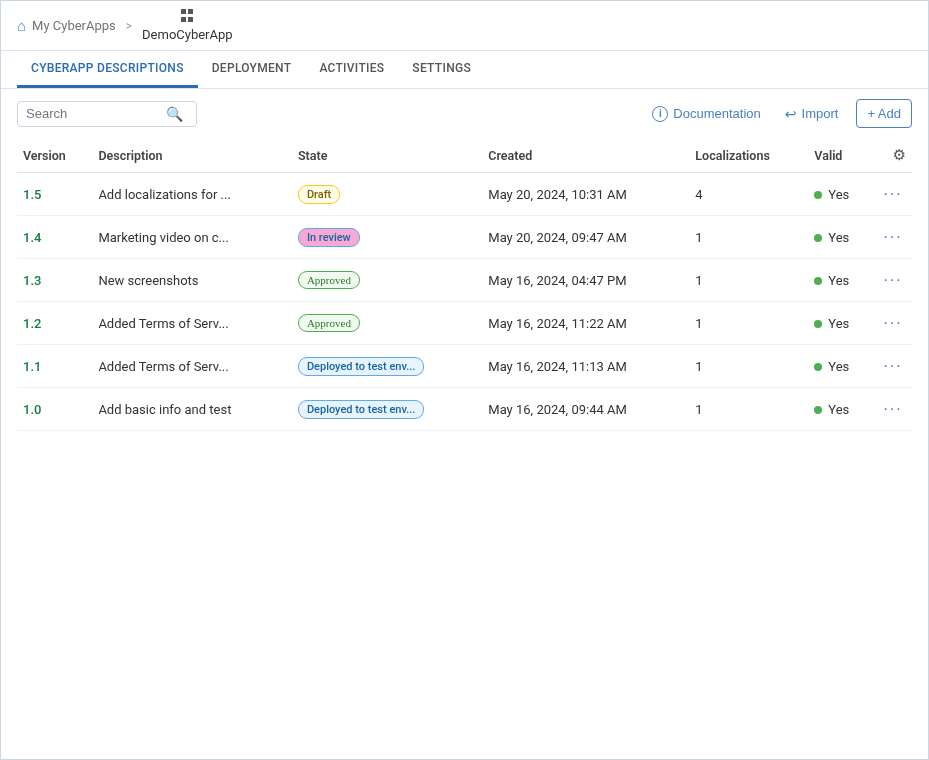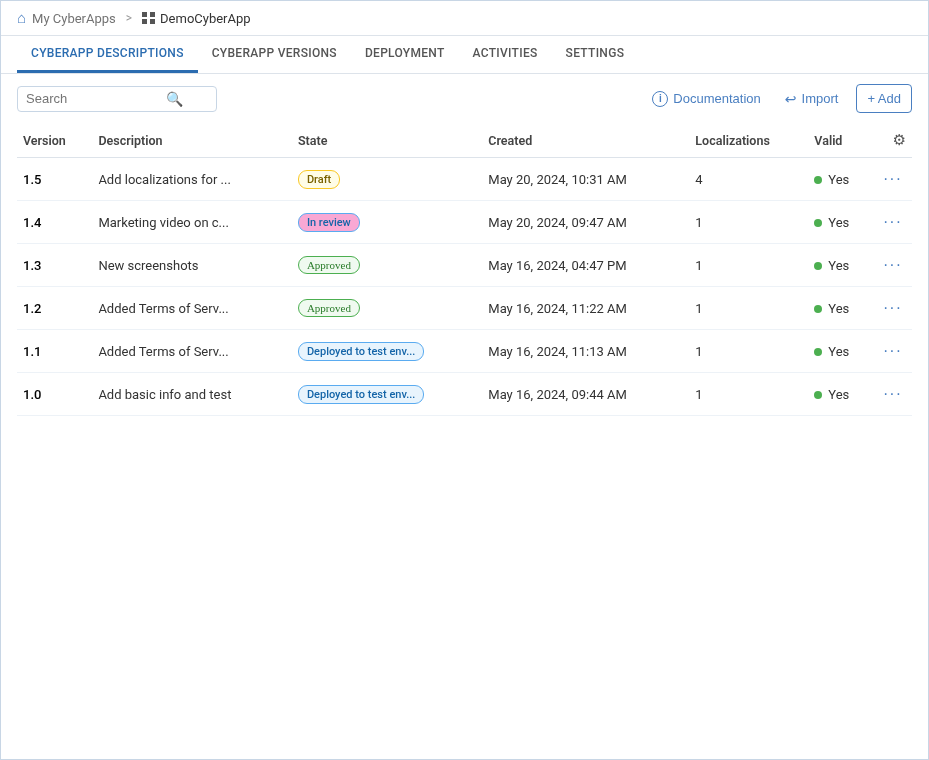--- a/index.html
+++ b/index.html
@@ -40,20 +40,21 @@
       color: #999;
       font-size: 12px;
       margin: 0 4px;
     }
     .top-nav .breadcrumb-current {
       color: #333;
       font-size: 13px;
       display: flex;
       align-items: center;
       gap: 5px;
+      flex-direction: column;
     }
     .grid-icon {
       display: inline-grid;
       grid-template-columns: 1fr 1fr;
       gap: 2px;
       width: 13px;
       height: 13px;
     }
     .grid-icon span {
       background: #555;
@@ -91,21 +92,21 @@
       justify-content: space-between;
       padding: 10px 16px;
       background: #fff;
     }
     .search-box {
       display: flex;
       align-items: center;
       border: 1px solid #c8d6e5;
       border-radius: 4px;
       padding: 4px 8px;
-      width: 200px;
+      width: 180px;
       background: #fff;
     }
     .search-box input {
       border: none;
       outline: none;
       font-size: 13px;
       color: #555;
       width: 140px;
       background: transparent;
     }
@@ -181,21 +182,21 @@
     tbody tr {
       border-bottom: 1px solid #edf2f7;
     }
     tbody td {
       padding: 10px 6px;
       font-size: 13px;
       color: #333;
       vertical-align: middle;
     }
     .version-link {
-      color: #000000;
+      color: #15803d;
       cursor: pointer;
       font-weight: 500;
     }
     
     .badge {
       display: inline-block;
       padding: 2px 8px;
       border-radius: 9px;
       font-size: 11px;
       font-weight: 500;
@@ -281,21 +282,20 @@
           <span></span>
           <span></span>
           <span></span>
       </span>
       <span>DemoCyberApp</span>
     </span>
   </div>
 
   <div class="tab-bar">
     <div class="tab-item active">CYBERAPP DESCRIPTIONS</div>
-    <div class="tab-item">CYBERAPP VERSIONS</div>
     <div class="tab-item">DEPLOYMENT</div>
     <div class="tab-item">ACTIVITIES</div>
     <div class="tab-item">SETTINGS</div>
   </div>
 
   <div class="toolbar">
     <div class="search-box">
       <input type="text" placeholder="Search" style="">
       <span class="search-icon">🔍</span>
     </div>

